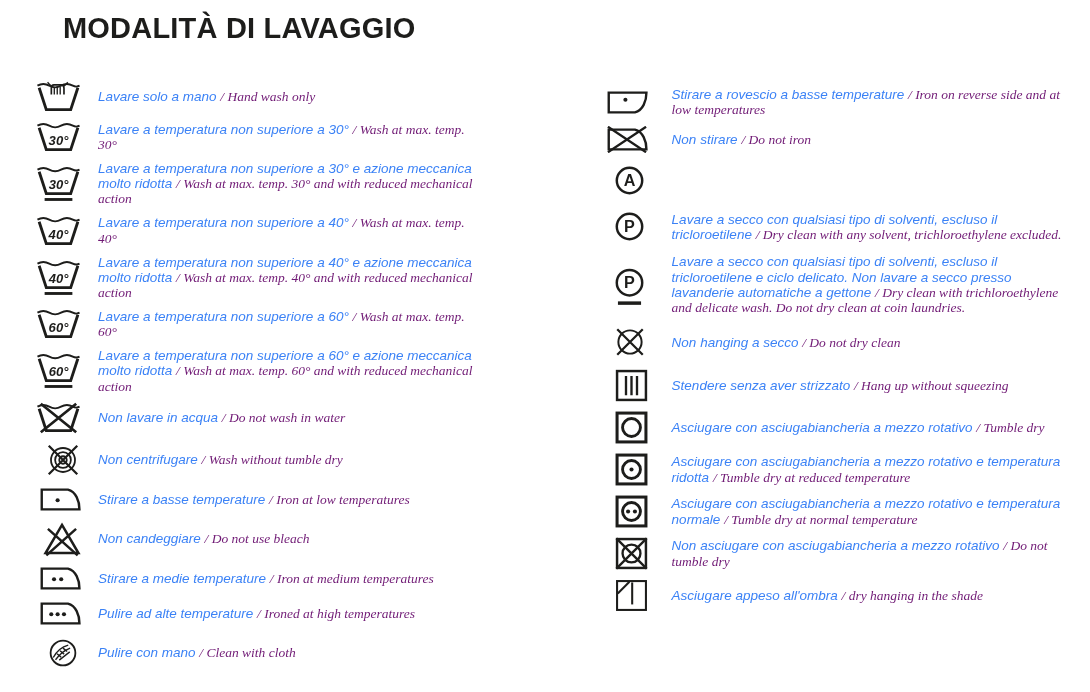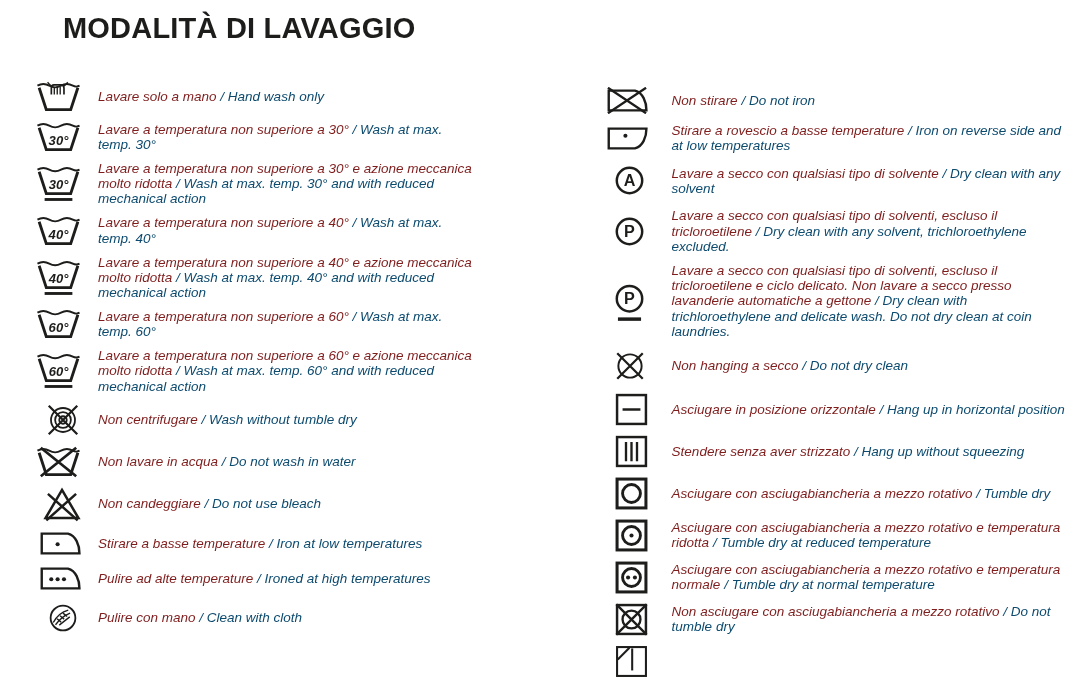--- a/index.html
+++ b/index.html
@@ -32,22 +32,22 @@
   .col-right .icon { flex-basis: 50px; width: 50px; margin-right: 24px; }
   .txt {
     margin: 0;
     font-style: italic;
     font-size: 13.5px;
     line-height: 15.2px;
     color: #1d1d1b;
   }
   .col-left  .txt { width: 380px; }
   .col-right .txt { width: 398px; }
-  .it { color: #7f1d1d; font-style: italic; }
-  .en { color: #0c4a6e; }
+  .it { color: #3b82f6; font-style: italic; }
+  .en { color: #701a75; font-family: Liberation Serif, serif; }
   svg { display: block; }
 </style>
 </head>
 <body>
 
 <div class="page">
   <h1 class="title">MODALITÀ DI LAVAGGIO</h1>
   <div class="columns">
     <div class="col col-left">
         <div class="row">
@@ -120,56 +120,66 @@
               <path d="M1,5.5 Q8,1.5 15,5.5 Q22,9.5 29,5.5 Q36,1.5 43,5.5 Q47,7.7 51,5.5" stroke-width="2.2"></path>
               <path d="M3,8 L11.5,34 H40.5 L49,8" stroke-width="3.4"></path>
               <text x="26" y="29" font-size="15.5" font-weight="bold" font-style="italic" font-family="Liberation Sans, sans-serif" fill="#1d1d1b" stroke="none" text-anchor="middle">60°</text>
               <path d="M9.5,41 H42.5" stroke-width="3.4"></path>
             </svg>
           </span>
           <p class="txt"><span class="it">Lavare a temperatura non superiore a 60° e azione meccanica molto ridotta</span> <span class="en">/ Wash at max. temp. 60° and with reduced mechanical action</span></p>
         </div>
         <div class="row">
           <span class="icon">
+            <svg viewBox="0 0 52 38" width="45" height="32" fill="none" stroke="#1d1d1b" xmlns="http://www.w3.org/2000/svg">
+              <path d="M1,5.5 Q8,1.5 15,5.5 Q22,9.5 29,5.5 Q36,1.5 43,5.5 Q47,7.7 51,5.5" stroke-width="2.2"></path>
+              <path d="M3,8 L11.5,34 H40.5 L49,8" stroke-width="3.4"></path>
+              <path d="M5,2 L47,36 M47,2 L5,36" stroke-width="3.2"></path>
+            </svg>
+          </span>
+          <p class="txt"><span class="it">Non lavare in acqua</span> <span class="en">/ Do not wash in water</span></p>
+        </div>
+        <div class="row">
+          <span class="icon">
             <svg viewBox="0 0 48 48" width="36" height="36" fill="none" stroke="#1d1d1b" xmlns="http://www.w3.org/2000/svg">
               <circle cx="24" cy="24" r="16" stroke-width="2.4"></circle>
               <circle cx="24" cy="24" r="10.5" stroke-width="2.4"></circle>
               <circle cx="24" cy="24" r="5" stroke-width="2.4"></circle>
               <path d="M5,5 L43,43 M43,5 L5,43" stroke-width="3"></path>
             </svg>
           </span>
           <p class="txt"><span class="it">Non centrifugare</span> <span class="en">/ Wash without tumble dry</span></p>
         </div>
         <div class="row">
           <span class="icon">
-            <svg viewBox="0 0 52 38" width="45" height="32" fill="none" stroke="#1d1d1b" xmlns="http://www.w3.org/2000/svg">
-              <path d="M1,5.5 Q8,1.5 15,5.5 Q22,9.5 29,5.5 Q36,1.5 43,5.5 Q47,7.7 51,5.5" stroke-width="2.2"></path>
-              <path d="M3,8 L11.5,34 H40.5 L49,8" stroke-width="3.4"></path>
-              <path d="M5,2 L47,36 M47,2 L5,36" stroke-width="3.2"></path>
-            </svg>
-          </span>
-          <p class="txt"><span class="it">Non lavare in acqua</span> <span class="en">/ Do not wash in water</span></p>
+            <svg viewBox="0 0 52 34" width="42" height="27" fill="none" stroke="#1d1d1b" xmlns="http://www.w3.org/2000/svg">
+              <path d="M3,4.5 H36 C46,7 50.5,19 50.5,29.5 H3 Z" stroke-width="3"></path>
+              <circle cx="23" cy="18" r="2.6" fill="#1d1d1b" stroke="none"></circle>
+            </svg>
+          </span>
+          <p class="txt"><span class="it">Stirare a basse temperature</span> <span class="en">/ Iron at low temperatures</span></p>
         </div>
         <div class="row">
           <span class="icon">
             <svg viewBox="0 0 48 46" width="38" height="36" fill="none" stroke="#1d1d1b" xmlns="http://www.w3.org/2000/svg">
               <path d="M24,5 L45,41 H3 Z" stroke-width="3.2"></path>
               <path d="M6,10 L44,44 M42,10 L4,44" stroke-width="3.2"></path>
             </svg>
           </span>
           <p class="txt"><span class="it">Non candeggiare</span> <span class="en">/ Do not use bleach</span></p>
         </div>
         <div class="row">
           <span class="icon">
             <svg viewBox="0 0 52 34" width="42" height="27" fill="none" stroke="#1d1d1b" xmlns="http://www.w3.org/2000/svg">
               <path d="M3,4.5 H36 C46,7 50.5,19 50.5,29.5 H3 Z" stroke-width="3"></path>
-              <circle cx="23" cy="18" r="2.6" fill="#1d1d1b" stroke="none"></circle>
-            </svg>
-          </span>
-          <p class="txt"><span class="it">Stirare a basse temperature</span> <span class="en">/ Iron at low temperatures</span></p>
+              <circle cx="18.5" cy="18" r="2.6" fill="#1d1d1b" stroke="none"></circle>
+              <circle cx="27.5" cy="18" r="2.6" fill="#1d1d1b" stroke="none"></circle>
+            </svg>
+          </span>
+          <p class="txt"><span class="it">Stirare a medie temperature</span> <span class="en">/ Iron at medium temperatures</span></p>
         </div>
         <div class="row">
           <span class="icon">
             <svg viewBox="0 0 52 34" width="42" height="27" fill="none" stroke="#1d1d1b" xmlns="http://www.w3.org/2000/svg">
               <path d="M3,4.5 H36 C46,7 50.5,19 50.5,29.5 H3 Z" stroke-width="3"></path>
               <circle cx="15" cy="18" r="2.6" fill="#1d1d1b" stroke="none"></circle>
               <circle cx="23" cy="18" r="2.6" fill="#1d1d1b" stroke="none"></circle>
               <circle cx="31" cy="18" r="2.6" fill="#1d1d1b" stroke="none"></circle>
             </svg>
           </span>
@@ -183,43 +193,42 @@
       <path d="M19,33.5 L33,22.5 M16,25 l5.5,4.5 M20,21 l5.5,4.5 M24,17.5 l5.5,4.5" stroke-width="1.8"></path>
             </svg>
           </span>
           <p class="txt"><span class="it">Pulire con mano</span> <span class="en">/ Clean with cloth</span></p>
         </div>
       </div>
     <div class="col col-right">
         <div class="row">
           <span class="icon">
             <svg viewBox="0 0 52 34" width="42" height="27" fill="none" stroke="#1d1d1b" xmlns="http://www.w3.org/2000/svg">
+              <path d="M3,29.5 H36 C46,27 50.5,15 50.5,4.5 H3 Z" stroke-width="3"></path>
+              <circle cx="24" cy="13.5" r="2.6" fill="#1d1d1b" stroke="none"></circle>
+            </svg>
+          </span>
+          <p class="txt"><span class="it">Stirare a rovescio a basse temperature</span> <span class="en">/ Iron on reverse side and at low temperatures</span></p>
+        </div>
+        <div class="row">
+          <span class="icon">
+            <svg viewBox="0 0 52 34" width="42" height="27" fill="none" stroke="#1d1d1b" xmlns="http://www.w3.org/2000/svg">
               <path d="M3,4.5 H36 C46,7 50.5,19 50.5,29.5 H3 Z" stroke-width="3"></path>
               <path d="M2,1 L50,33 M50,1 L2,33" stroke-width="3"></path>
             </svg>
           </span>
           <p class="txt"><span class="it">Non stirare</span> <span class="en">/ Do not iron</span></p>
-        </div>
-        <div class="row">
-          <span class="icon">
-            <svg viewBox="0 0 52 34" width="42" height="27" fill="none" stroke="#1d1d1b" xmlns="http://www.w3.org/2000/svg">
-              <path d="M3,29.5 H36 C46,27 50.5,15 50.5,4.5 H3 Z" stroke-width="3"></path>
-              <circle cx="24" cy="13.5" r="2.6" fill="#1d1d1b" stroke="none"></circle>
-            </svg>
-          </span>
-          <p class="txt"><span class="it">Stirare a rovescio a basse temperature</span> <span class="en">/ Iron on reverse side and at low temperatures</span></p>
         </div>
         <div class="row">
           <span class="icon">
             <svg viewBox="0 0 48 48" width="37" height="37" fill="none" stroke="#1d1d1b" xmlns="http://www.w3.org/2000/svg">
               <circle cx="24" cy="24" r="16.5" stroke-width="3.2"></circle>
               <text x="24" y="31" font-size="21" font-weight="bold" font-family="Liberation Sans, sans-serif" fill="#1d1d1b" stroke="none" text-anchor="middle">A</text>
             </svg>
           </span>
-          <p class="txt"><span class="it">Lavare a secco con qualsiasi tipo di solvente</span> <span class="en">/ Dry clean with any solvent</span></p>
         </div>
         <div class="row">
           <span class="icon">
             <svg viewBox="0 0 48 48" width="37" height="37" fill="none" stroke="#1d1d1b" xmlns="http://www.w3.org/2000/svg">
               <circle cx="24" cy="24" r="16.5" stroke-width="3.2"></circle>
               <text x="24" y="31" font-size="21" font-weight="bold" font-family="Liberation Sans, sans-serif" fill="#1d1d1b" stroke="none" text-anchor="middle">P</text>
             </svg>
           </span>
           <p class="txt"><span class="it">Lavare a secco con qualsiasi tipo di solventi, escluso il tricloroetilene</span> <span class="en">/ Dry clean with any solvent, trichloroethylene excluded.</span></p>
         </div>
@@ -239,29 +248,20 @@
               <circle cx="24" cy="24" r="15.5" stroke-width="2.6"></circle>
               <path d="M7,7 L41,41 M41,7 L7,41" stroke-width="3"></path>
             </svg>
           </span>
           <p class="txt"><span class="it">Non hanging a secco</span> <span class="en">/ Do not dry clean</span></p>
         </div>
         <div class="row">
           <span class="icon">
             <svg viewBox="0 0 48 48" width="33" height="33" fill="none" stroke="#1d1d1b" xmlns="http://www.w3.org/2000/svg">
               <rect x="3" y="3" width="42" height="42" stroke-width="3.6"></rect>
-              <path d="M11,24 H37" stroke-width="3.6"></path>
-            </svg>
-          </span>
-          <p class="txt"><span class="it">Asciugare in posizione orizzontale</span> <span class="en">/ Hang up in horizontal position</span></p>
-        </div>
-        <div class="row">
-          <span class="icon">
-            <svg viewBox="0 0 48 48" width="33" height="33" fill="none" stroke="#1d1d1b" xmlns="http://www.w3.org/2000/svg">
-              <rect x="3" y="3" width="42" height="42" stroke-width="3.6"></rect>
               <path d="M16,10 V38 M24,10 V38 M32,10 V38" stroke-width="3.4"></path>
             </svg>
           </span>
           <p class="txt"><span class="it">Stendere senza aver strizzato</span> <span class="en">/ Hang up without squeezing</span></p>
         </div>
         <div class="row">
           <span class="icon">
             <svg viewBox="0 0 48 48" width="33" height="33" fill="none" stroke="#1d1d1b" xmlns="http://www.w3.org/2000/svg">
               <rect x="3" y="3" width="42" height="42" stroke-width="4.4"></rect>
               <circle cx="24" cy="24" r="13" stroke-width="4.2"></circle>
@@ -301,16 +301,17 @@
           <p class="txt"><span class="it">Non asciugare con asciugabiancheria a mezzo rotativo</span> <span class="en">/ Do not tumble dry</span></p>
         </div>
         <div class="row">
           <span class="icon">
             <svg viewBox="0 0 48 48" width="33" height="33" fill="none" stroke="#1d1d1b" xmlns="http://www.w3.org/2000/svg">
               <rect x="3" y="3" width="42" height="42" stroke-width="3"></rect>
               <path d="M4,21 L21,4" stroke-width="3"></path>
               <path d="M25,5 V37" stroke-width="3"></path>
             </svg>
           </span>
+          <p class="txt"><span class="it">Asciugare appeso all'ombra</span> <span class="en">/ dry hanging in the shade</span></p>
         </div>
       </div>
   </div>
 </div>
 
 </body></html>

